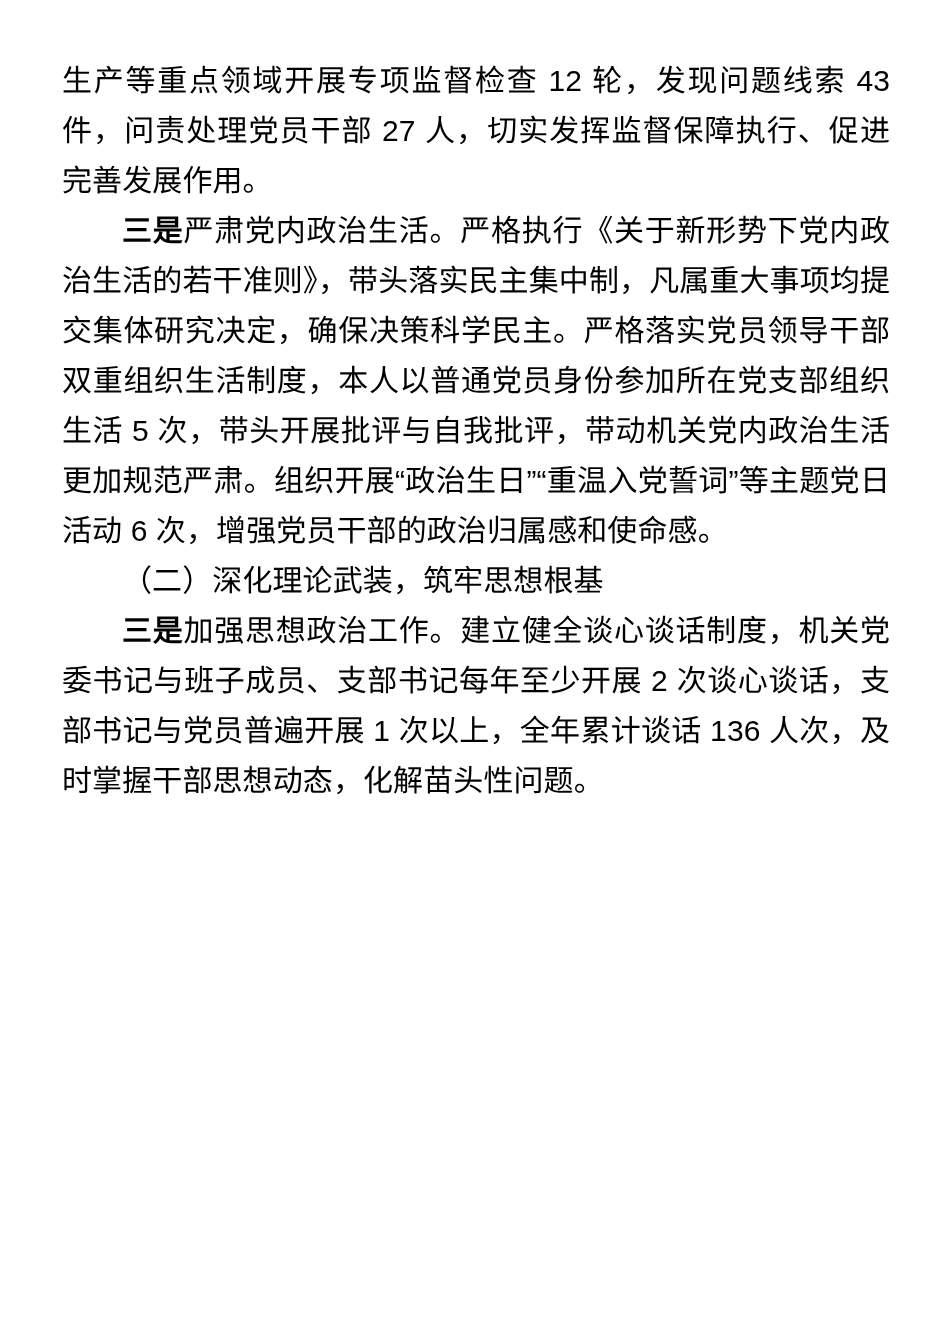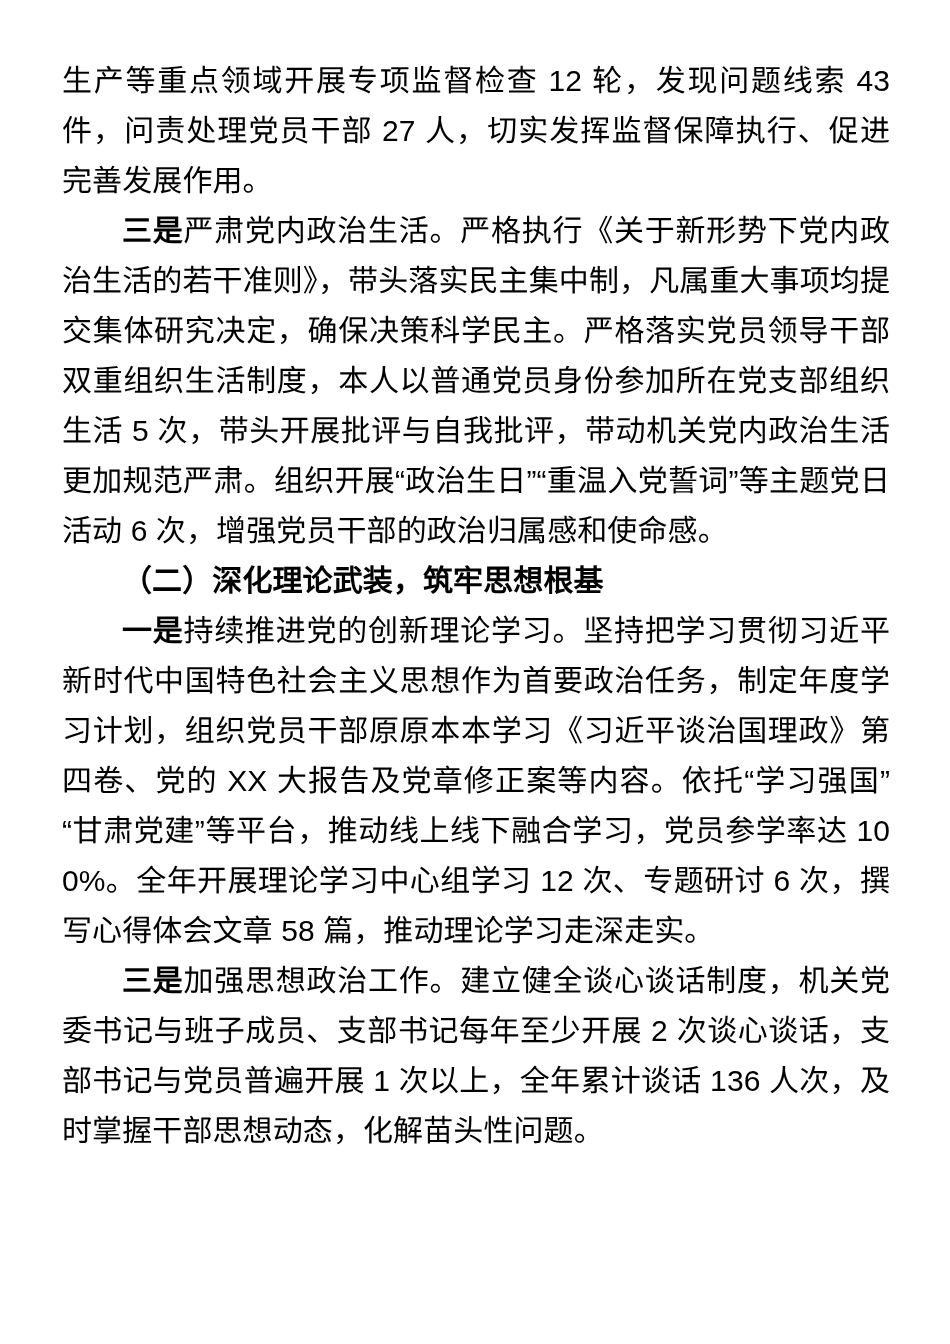--- a/index.html
+++ b/index.html
@@ -52,21 +52,21 @@
     font-weight: 700;
     font-family: Liberation Serif, serif;
   }
 
   
   .heading {
     font-size: 30px;
     line-height: 50px;
     margin: 0;
     text-indent: 60px;
-    font-weight: 700;
+    font-weight: 400;
     text-align: left;
     letter-spacing: 0.1px;
   }
 </style>
 </head>
 <body>
 
 <div class="page">
   <div class="doc-body">
 
@@ -75,23 +75,20 @@
     </p>
 
     <p class="para indent" id="block-p2">
       <span class="lead">三是</span><span>严肃党内政治生活。严格执行《关于新形势下党内政治生活的若干准则》，带头落实民主集中制，凡属重大事项均提交集体研究决定，确保决策科学民主。严格落实党员领导干部双重组织生活制度，本人以普通党员身份参加所在党支部组织生活 5 次，带头开展批评与自我批评，带动机关党内政治生活更加规范严肃。组织开展“政治生日”“重温入党誓词”等主题党日活动 6 次，增强党员干部的政治归属感和使命感。</span>
     </p>
 
     <p class="heading" id="block-h1">
       <span>（二）深化理论武装，筑牢思想根基</span>
     </p>
 
-    <p class="para indent" id="block-p3">
-      <span class="lead">一是</span><span>持续推进党的创新理论学习。坚持把学习贯彻习近平新时代中国特色社会主义思想作为首要政治任务，制定年度学习计划，组织党员干部原原本本学习《习近平谈治国理政》第四卷、党的 XX 大报告及党章修正案等内容。依托“学习强国”“甘肃党建”等平台，推动线上线下融合学习，党员参学率达 100%。全年开展理论学习中心组学习 12 次、专题研讨 6 次，撰写心得体会文章 58 篇，推动理论学习走深走实。</span>
-    </p>
 
 
     <p class="para indent" id="block-p5">
       <span class="lead">三是</span><span>加强思想政治工作。建立健全谈心谈话制度，机关党委书记与班子成员、支部书记每年至少开展 2 次谈心谈话，支部书记与党员普遍开展 1 次以上，全年累计谈话 136 人次，及时掌握干部思想动态，化解苗头性问题。</span>
     </p>
 
   </div>
 </div>
 
 </body></html>

